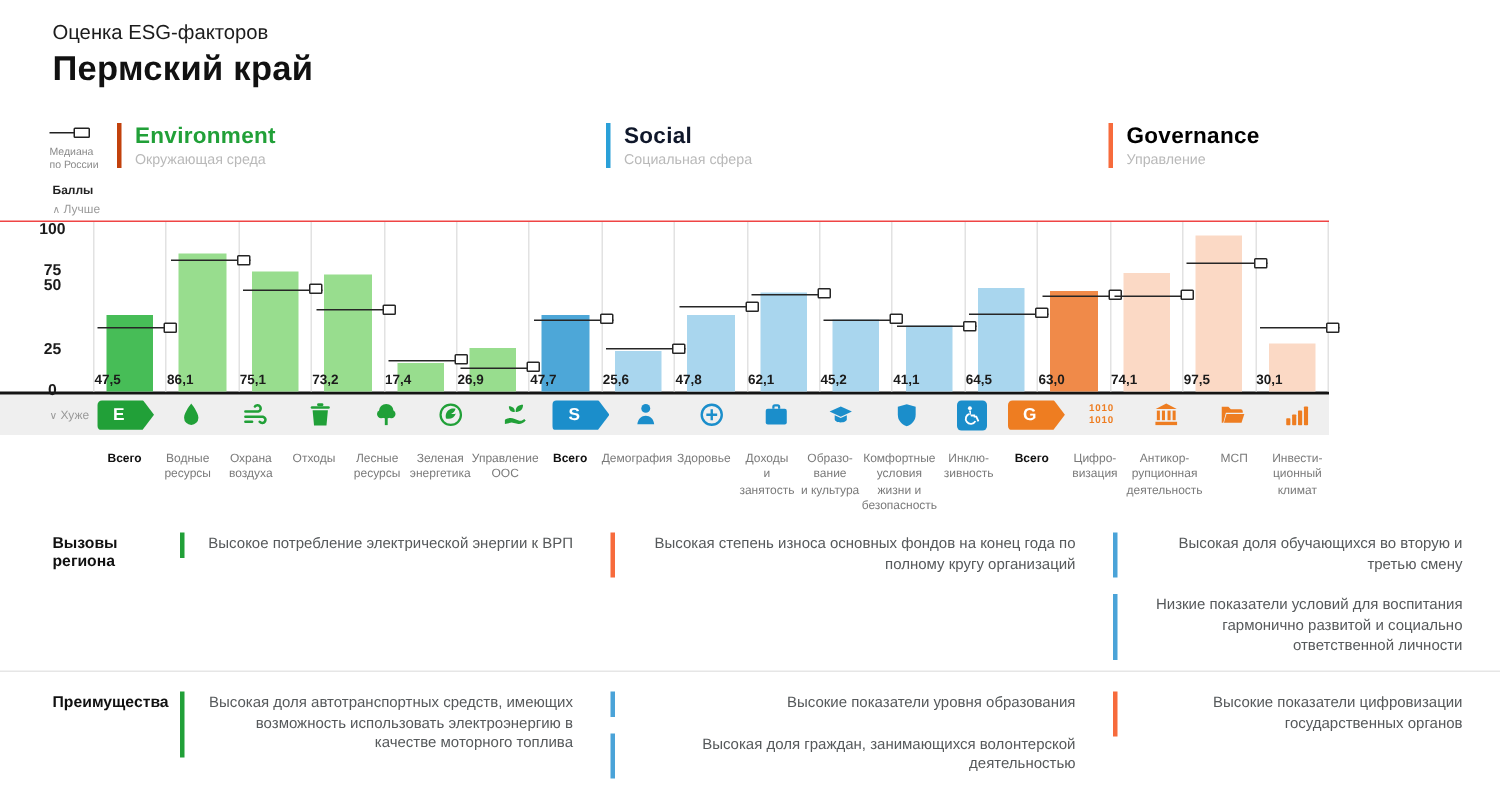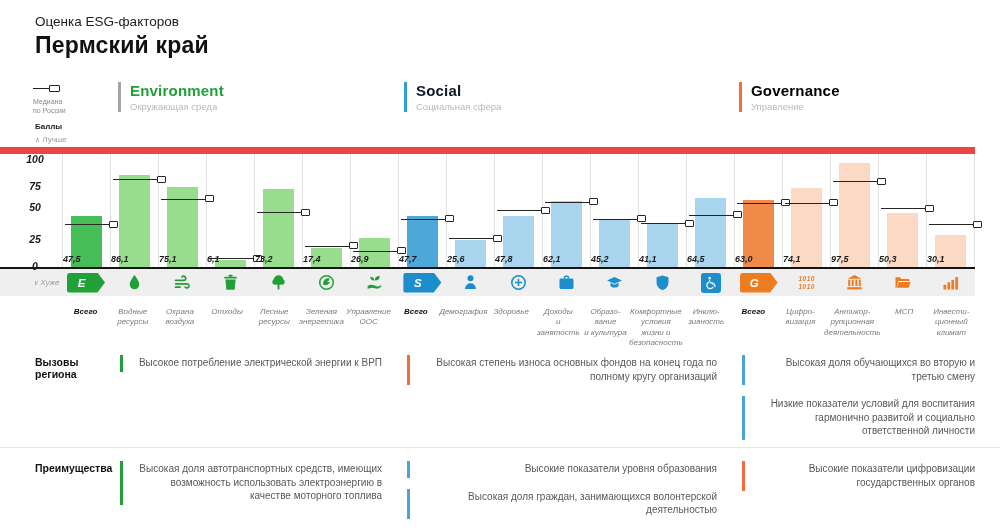--- a/index.html
+++ b/index.html
@@ -15,33 +15,33 @@
   .legend { position:absolute; left:33px; top:84px; width:44px; }
   .mkicon { position:relative; width:27px; height:9px; margin-bottom:4px; }
   .mkicon .mline { position:absolute; left:0; top:4px; width:20px; height:0; border-top:1.5px solid #222; }
   .mkicon .mrect { position:absolute; right:0; top:1px; width:11px; height:7px; background:#fff; border:1.5px solid #222; border-radius:1px; }
   .mktext { font-size:7px; color:#8a8a8a; line-height:1.3; white-space:pre-line; }
 
   
   .sec-head { position:absolute; top:82px; padding-left:9px; }
   .sec-head .sh-title { font-size:15px; font-weight:bold; letter-spacing:.2px; }
   .sec-head .sh-sub { font-size:9.5px; color:#b9b9b9; margin-top:2px; }
-  .sec-head.env { left:78px; border-left:3px solid #a3a3a3;margin-left:40px; }
+  .sec-head.env { left:78px; border-left:3px solid #c2410c; }
   .sec-head.soc { left:404px; border-left:3px solid #2aa0d8; }
   .sec-head.gov { left:739px; border-left:3px solid #f76b3c; }
   .sec-head.env .sh-title { color:#21a038; }
   .sec-head.soc .sh-title { color:#0f172a; }
   .sec-head.gov .sh-title { color:#000000; }
 
   .balls { position:absolute; left:35px; top:122px; font-size:8px; font-weight:bold; color:#222; }
   .better { position:absolute; left:35px; top:135px; font-size:8px; color:#9a9a9a; }
   .chev { font-size:7px; color:#9a9a9a; }
 
   
-  .chart { position:absolute; left:0; top:147px; width:975px; border-top:7px solid #ef4444;font-style:italic; }
+  .chart { position:absolute; left:0; top:147px; width:886px; border-top:1px solid #ef4444; }
   .plot-row { display:flex; height:115px; border-bottom:2px solid #141414; position:relative; }
   .gutter { width:62px; position:relative; flex:none; }
   .cols { flex:1; display:flex; }
   .ytick { position:absolute; left:35px; font-size:10.5px; font-weight:bold; color:#1a1a1a; transform:translateX(-50%); }
   .col { flex:1; position:relative; border-right:1px solid #e2e2e2; }
   .col:first-child { border-left:1px solid #e2e2e2; }
   .bar { position:absolute; bottom:0; left:17%; width:66%; z-index:1; }
   .col.env .bar { background:#98dd8e; }   .col.env.total .bar { background:#47bd57; }
   .col.soc .bar { background:#a9d6ee; }   .col.soc.total .bar { background:#4da7d8; }
   .col.gov .bar { background:#fbd9c5; }   .col.gov.total .bar { background:#f08a49; }
@@ -106,21 +106,21 @@
   </div>
 
   <div class="balls">Баллы</div>
   <div class="better"><span class="chev">∧</span> <span>Лучше</span></div>
 
   <div class="chart">
     <div class="plot-row">
       <div class="gutter" id="yticks">
           <div class="ytick" style="bottom: 102px;">100</div>
           <div class="ytick" style="bottom: 75.25px;">75</div>
-          <div class="ytick" style="bottom: 54px; margin-top: 33px;">50</div>
+          <div class="ytick" style="bottom: 65px; margin-top: 33px;">50</div>
           <div class="ytick" style="bottom: 21.75px;">25</div>
           <div class="ytick" style="bottom: -5px;">0</div>
         </div>
       <div class="cols" id="cols">
           <div class="col env total">
             <div class="bar" style="height: 50.825px;"></div>
             <div class="median" style="bottom: 41.8px;">
               <span class="handle"></span>
             </div>
             <div class="val">47,5</div>
@@ -133,27 +133,20 @@
             <div class="val">86,1</div>
           </div>
           <div class="col env">
             <div class="bar" style="height: 80.357px;"></div>
             <div class="median" style="bottom: 67.48px;">
               <span class="handle"></span>
             </div>
             <div class="val">75,1</div>
           </div>
           <div class="col env">
-            <div class="bar" style="height: 6.527px;"></div>
-            <div class="median" style="bottom: 7.56px;">
-              <span class="handle"></span>
-            </div>
-            <div class="val">6,1</div>
-          </div>
-          <div class="col env">
             <div class="bar" style="height: 78.324px;"></div>
             <div class="median" style="bottom: 53.57px;">
               <span class="handle"></span>
             </div>
             <div class="val">73,2</div>
           </div>
           <div class="col env">
             <div class="bar" style="height: 18.618px;"></div>
             <div class="median" style="bottom: 20.4px;">
               <span class="handle"></span>
@@ -229,27 +222,20 @@
               <span class="handle"></span>
             </div>
             <div class="val">74,1</div>
           </div>
           <div class="col gov">
             <div class="bar" style="height: 104.325px;"></div>
             <div class="median" style="bottom: 84.6px;">
               <span class="handle"></span>
             </div>
             <div class="val">97,5</div>
-          </div>
-          <div class="col gov">
-            <div class="bar" style="height: 53.821px;"></div>
-            <div class="median" style="bottom: 57.85px;">
-              <span class="handle"></span>
-            </div>
-            <div class="val">50,3</div>
           </div>
           <div class="col gov">
             <div class="bar" style="height: 32.207px;"></div>
             <div class="median" style="bottom: 41.8px;">
               <span class="handle"></span>
             </div>
             <div class="val">30,1</div>
           </div>
         </div>
     </div>

